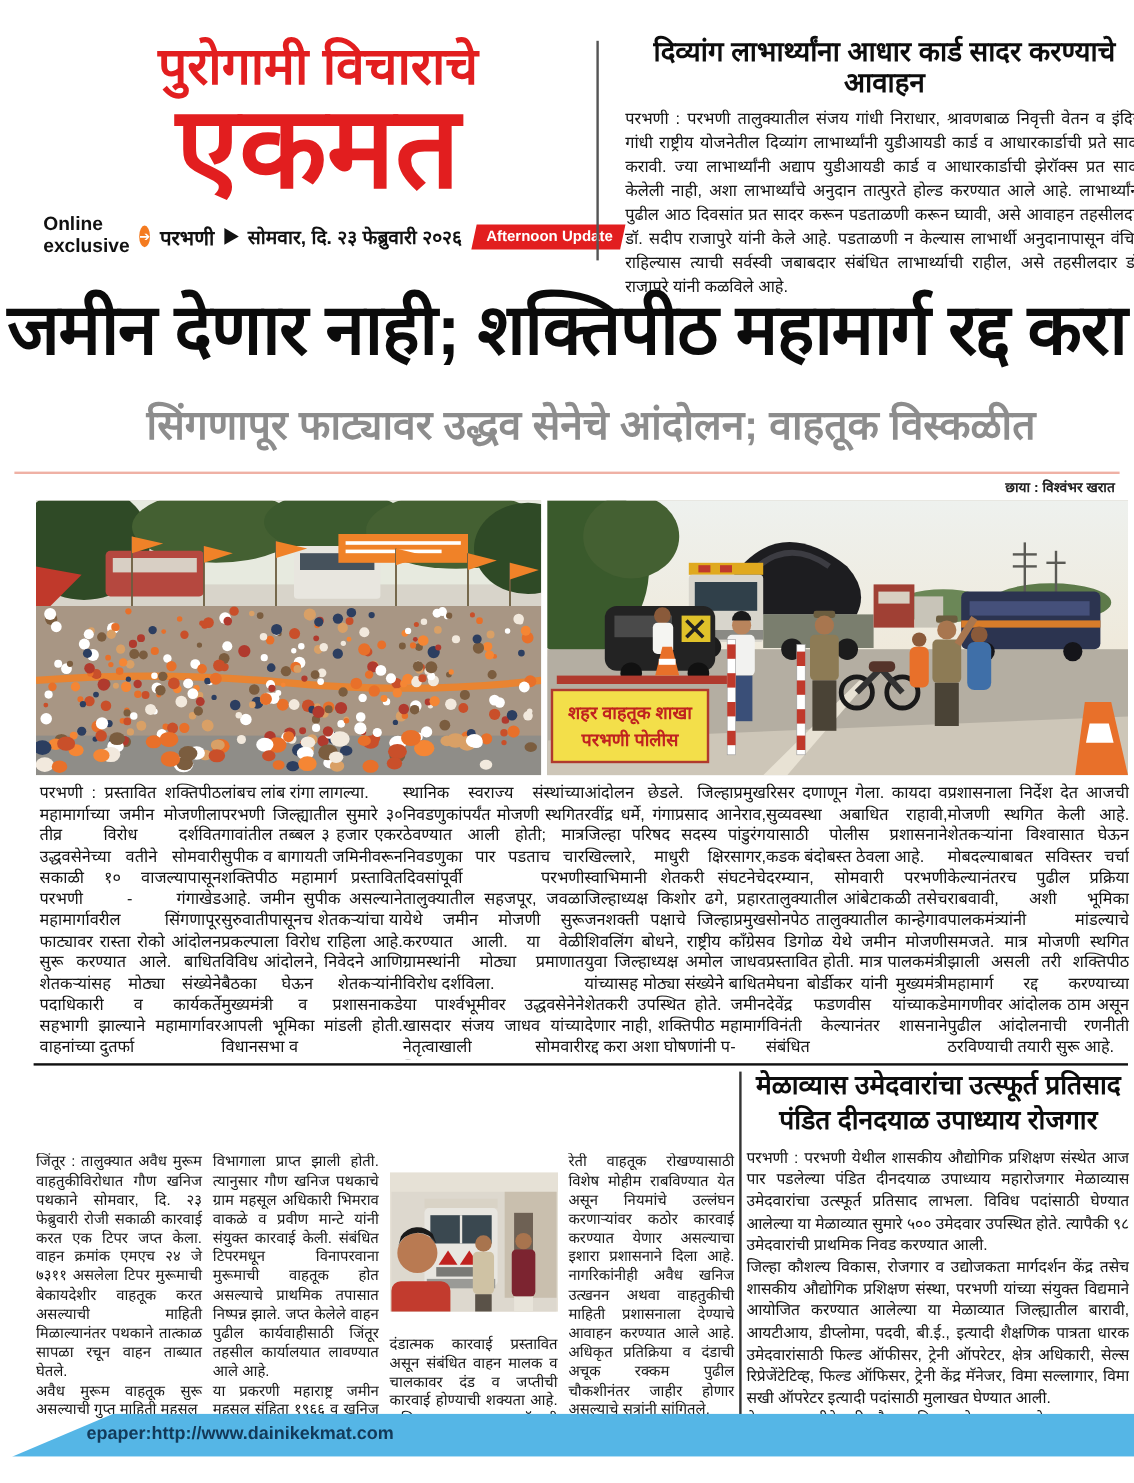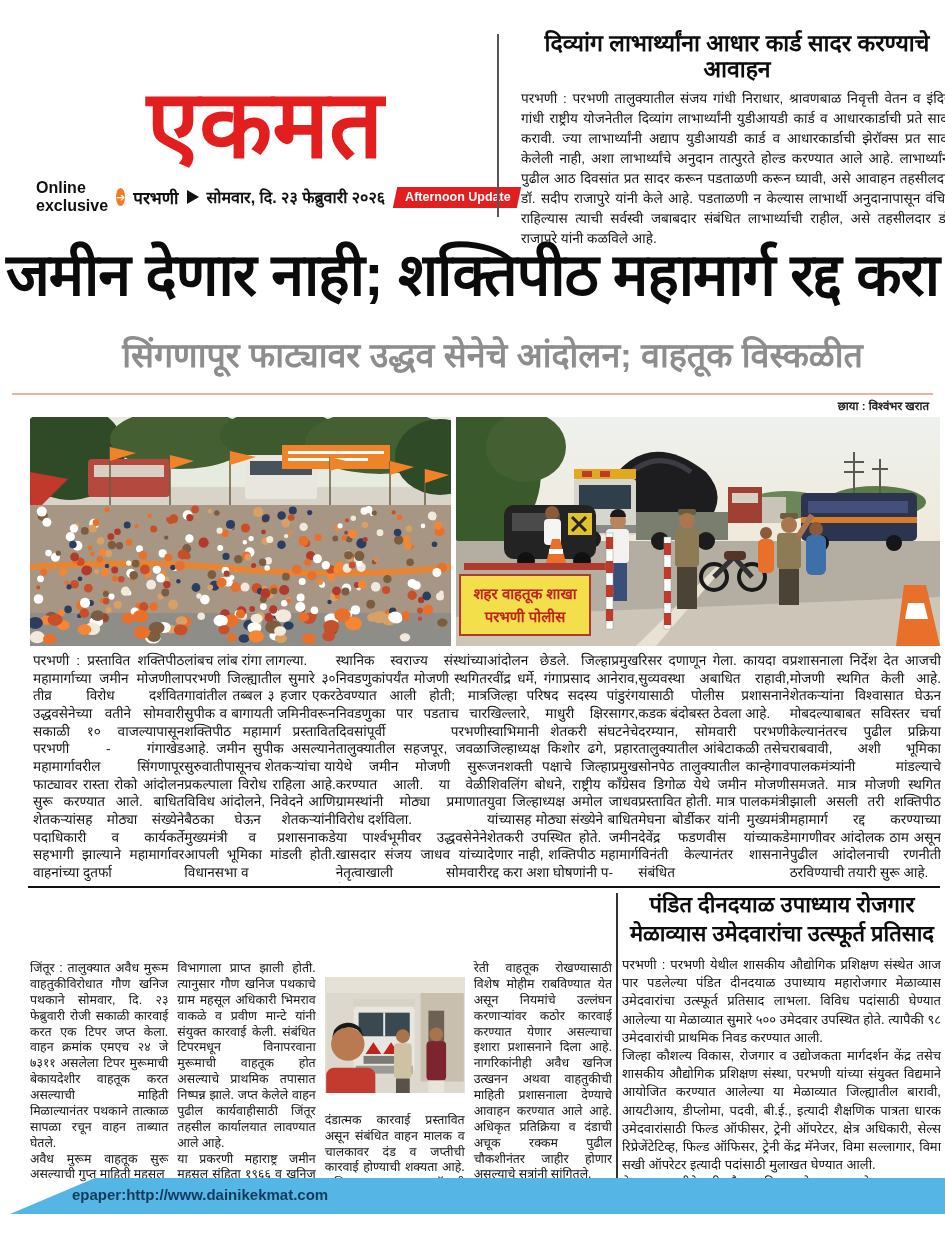--- a/index.html
+++ b/index.html
@@ -68,20 +68,21 @@
   .footer-band{left:0;top:1178px;width:945px;height:36px;background:var(--blue);
                clip-path:polygon(95px 0,945px 0,945px 36px,10px 36px);}
   .footer-band .epaper{position:absolute;left:72px;top:8px;font-size:15px;font-weight:700;
                color:#123a5a;text-decoration:none;}
 </style>
 </head>
 <body>
 
 <div class="page" style="--red:#e21e1f;--darkred:#c41e22;--blue:#55b6e6;">
 
+  <div class="abs tagline">पुरोगामी विचाराचे</div>
   <div class="abs title">एकमत</div>
 
   <div class="abs dateline">
     <span class="online">Online exclusive</span>
     <span class="arrow-circle">➔</span>
     <span class="edition">परभणी</span>
     <span class="tri"></span>
     <span class="datetxt">सोमवार, दि. २३ फेब्रुवारी २०२६</span>
     <span class="badge"><span>Afternoon Update</span></span>
   </div>
@@ -645,22 +646,22 @@
       </div>
       <div>दंडात्मक कारवाई प्रस्तावित असून संबंधित वाहन मालक व चालकावर दंड व जप्तीची कारवाई होण्याची शक्यता आहे. अधिकृत परवाना व रॉयल्टी पावती नसल्यास मोठ्या दंडाची तरतूद असल्याचे महसूल विभागाने स्पष्ट केले.
 तालुक्यात अवैध मुरूम व</div>
     </div>
     <div class="bl-col">रेती वाहतूक रोखण्यासाठी विशेष मोहीम राबविण्यात येत असून नियमांचे उल्लंघन करणाऱ्यांवर कठोर कारवाई करण्यात येणार असल्याचा इशारा प्रशासनाने दिला आहे. नागरिकांनीही अवैध खनिज उत्खनन अथवा वाहतुकीची माहिती प्रशासनाला देण्याचे आवाहन करण्यात आले आहे. अधिकृत प्रतिक्रिया व दंडाची अचूक रक्कम पुढील चौकशीनंतर जाहीर होणार असल्याचे सूत्रांनी सांगितले.</div>
   </div>
 
   <div class="abs vrule-bottom"></div>
 
   <div class="abs br-head">
+    <div>मेळाव्यास उमेदवारांचा उत्स्फूर्त प्रतिसाद</div>
     <div>पंडित दीनदयाळ उपाध्याय रोजगार</div>
-    <div>मेळाव्यास उमेदवारांचा उत्स्फूर्त प्रतिसाद</div>
   </div>
   <div class="abs br-body">परभणी : परभणी येथील शासकीय औद्योगिक प्रशिक्षण संस्थेत आज पार पडलेल्या पंडित दीनदयाळ उपाध्याय महारोजगार मेळाव्यास उमेदवारांचा उत्स्फूर्त प्रतिसाद लाभला. विविध पदांसाठी घेण्यात आलेल्या या मेळाव्यात सुमारे ५०० उमेदवार उपस्थित होते. त्यापैकी ९८ उमेदवारांची प्राथमिक निवड करण्यात आली.
 जिल्हा कौशल्य विकास, रोजगार व उद्योजकता मार्गदर्शन केंद्र तसेच शासकीय औद्योगिक प्रशिक्षण संस्था, परभणी यांच्या संयुक्त विद्यमाने आयोजित करण्यात आलेल्या या मेळाव्यात जिल्ह्यातील बारावी, आयटीआय, डीप्लोमा, पदवी, बी.ई., इत्यादी शैक्षणिक पात्रता धारक उमेदवारांसाठी फिल्ड ऑफीसर, ट्रेनी ऑपरेटर, क्षेत्र अधिकारी, सेल्स रिप्रेजेंटेटिव्ह, फिल्ड ऑफिसर, ट्रेनी केंद्र मॅनेजर, विमा सल्लागार, विमा सखी ऑपरेटर इत्यादी पदांसाठी मुलाखत घेण्यात आली.
 मेळावा यशस्वीतेसाठी कौशल्य विकास रोजगार व उद्योजकता सहायक आयुक्त प्रशांत खंदारे, भातलवंडे, काळे, प्रविण रुद्रकंठवार, राहूल गजभारे यांच्यासह संस्थेचे अधिकारी-कर्मचारी यांनी परिश्रम घेतले.</div>
 
   <div class="abs footer-band">
     <a class="epaper" href="#">epaper:http://www.dainikekmat.com</a>
   </div>
 
 </div>

